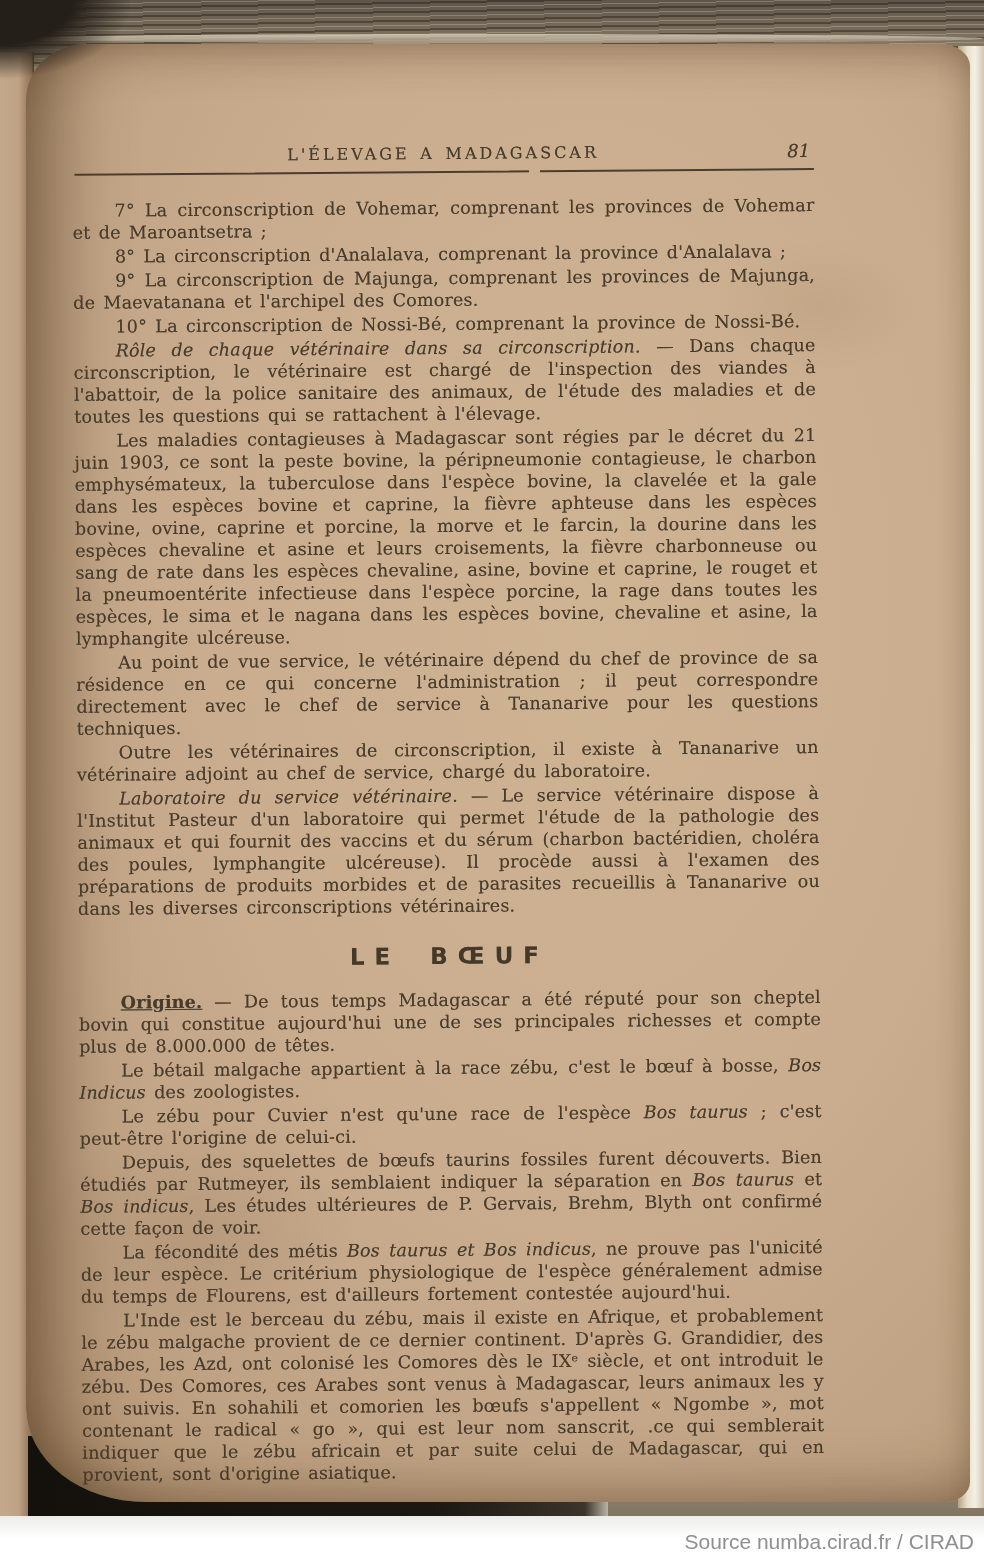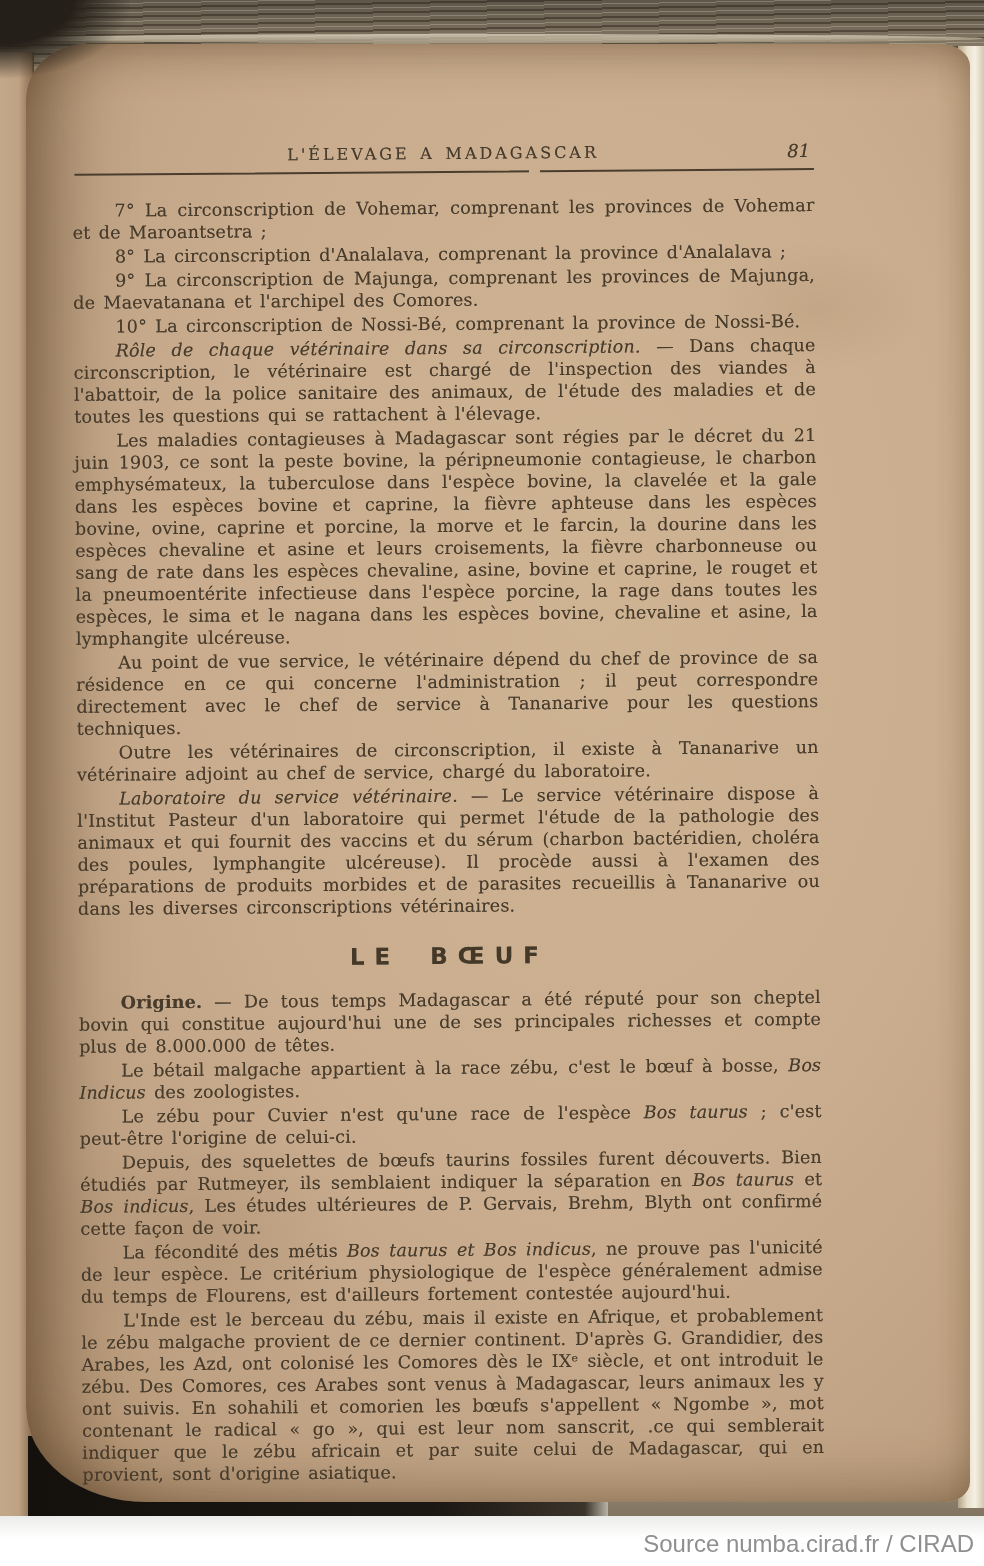--- a/index.html
+++ b/index.html
@@ -79,36 +79,36 @@
   .running-header{position:relative;text-align:center;height:24px;
     font-size:16px;letter-spacing:3px;}
   .page-number{position:absolute;right:4px;top:0;font-size:18px;letter-spacing:0;font-style:italic;}
   .header-rule{
     height:2px;margin:4px 0 24px 2px;border-radius:1px;
     background:linear-gradient(90deg,#4a3d2e 0 61.5%, rgba(0,0,0,0) 61.5% 63%, #4a3d2e 63% 100%);
   }
   .text-area p{margin:2px 0;text-indent:42px;text-align:justify;}
   .seg-n{font-style:normal;}
   .seg-i{font-style:italic;}
-  .seg-b{font-weight:bold;}
+  .seg-b{font-weight:bold;text-decoration:underline;}
   .section-heading{
     margin:28px 0 22px 0;text-align:center;font-weight:600;
     font-size:23px;letter-spacing:10px;word-spacing:12px;color:#443928;
     font-family:"DejaVu Sans", sans-serif;
   }
 
   
   .credit-bar{
     position:absolute;left:0;right:0;bottom:0;height:50px;
     background:linear-gradient(180deg,#ececea,#ffffff 45%);
     text-align:right;
   }
   .credit{
     display:inline-block;margin:14px 10px 0 0;color:#8f8f8f;
-    font-family:"Liberation Sans", sans-serif;font-size:24px;
+    font-family:"Liberation Sans", sans-serif;font-size:21px;
   }
 </style>
 </head>
 <body>
 
 <div class="stage">
   <div class="photo">
     <div class="stack-top"></div>
     <div class="left-neighbor"></div>
     <div class="black-cover"></div>

